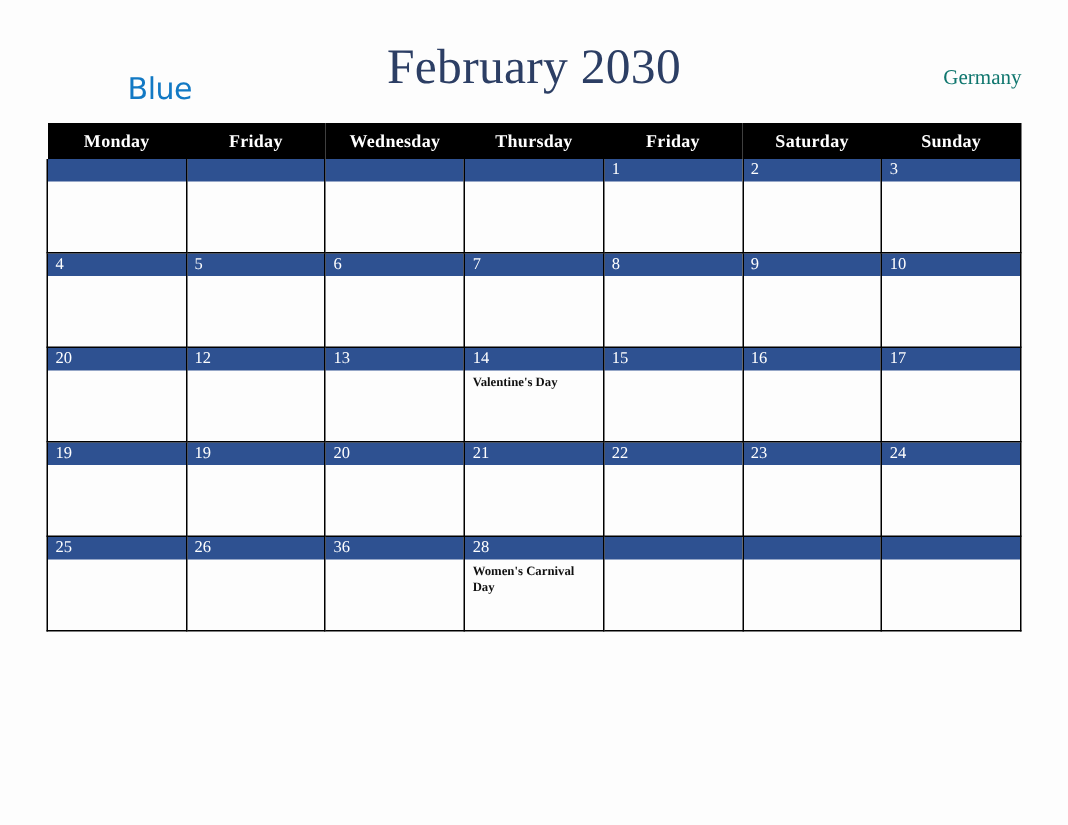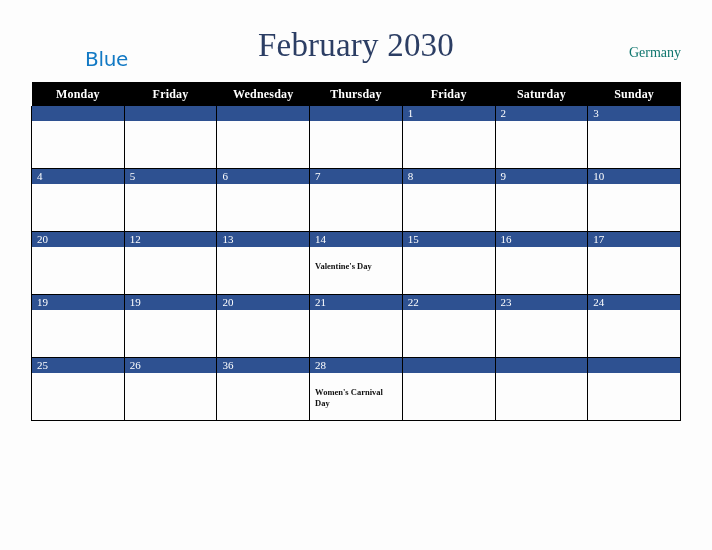--- a/index.html
+++ b/index.html
@@ -130,21 +130,21 @@
     height: 15px;
     line-height: 15px;
     padding: 0 0 0 5px;
     color: #ffffff;
     font-family: "Liberation Serif", serif;
     font-size: 11px;
     box-sizing: border-box;
   }
   .events {
     display: block;
-    padding: 14px 4px 0 5px;
+    padding: 2px 4px 0 5px;
     font-family: "Liberation Serif", serif;
     font-size: 8.5px;
     font-weight: bold;
     line-height: 1.25;
     color: #111111;
   }
 </style>
 </head>
 <body>
 

